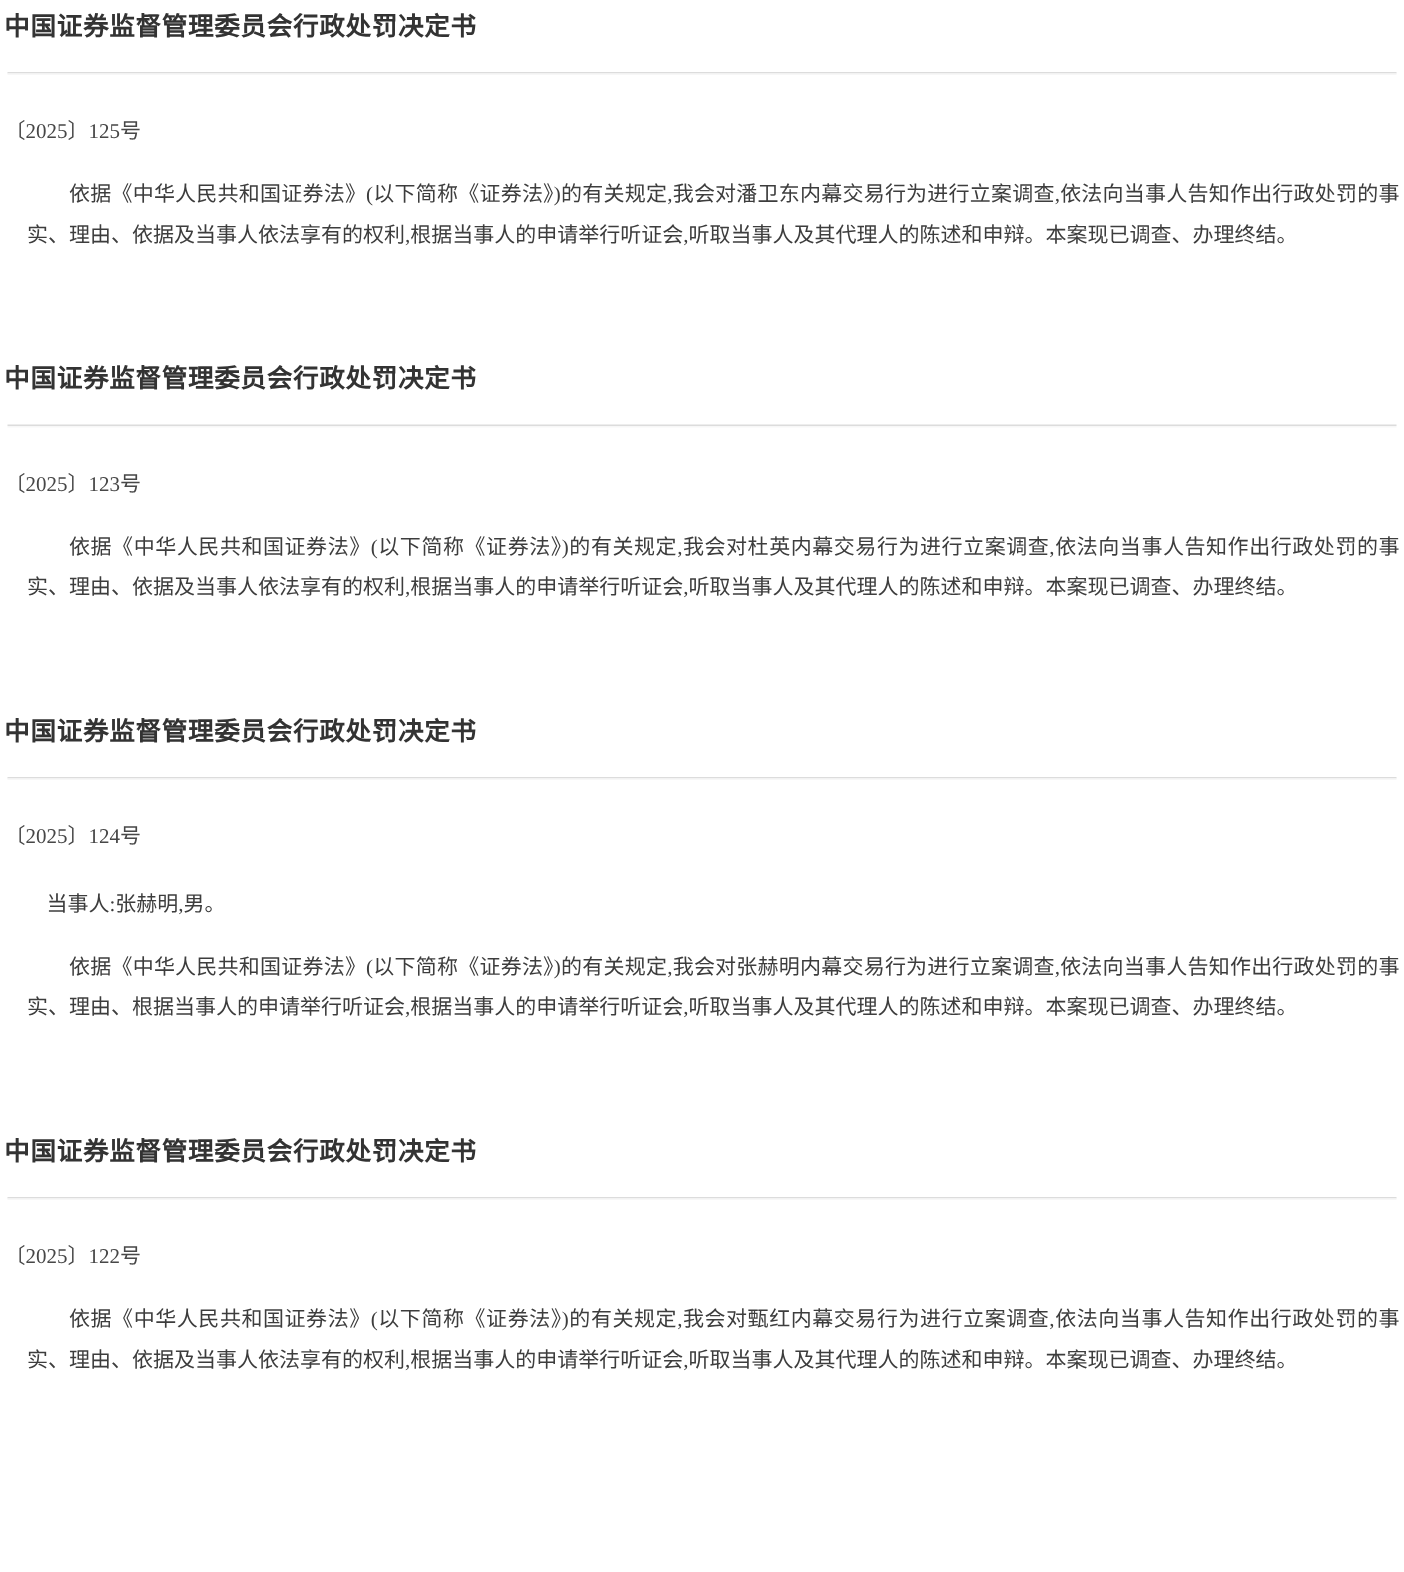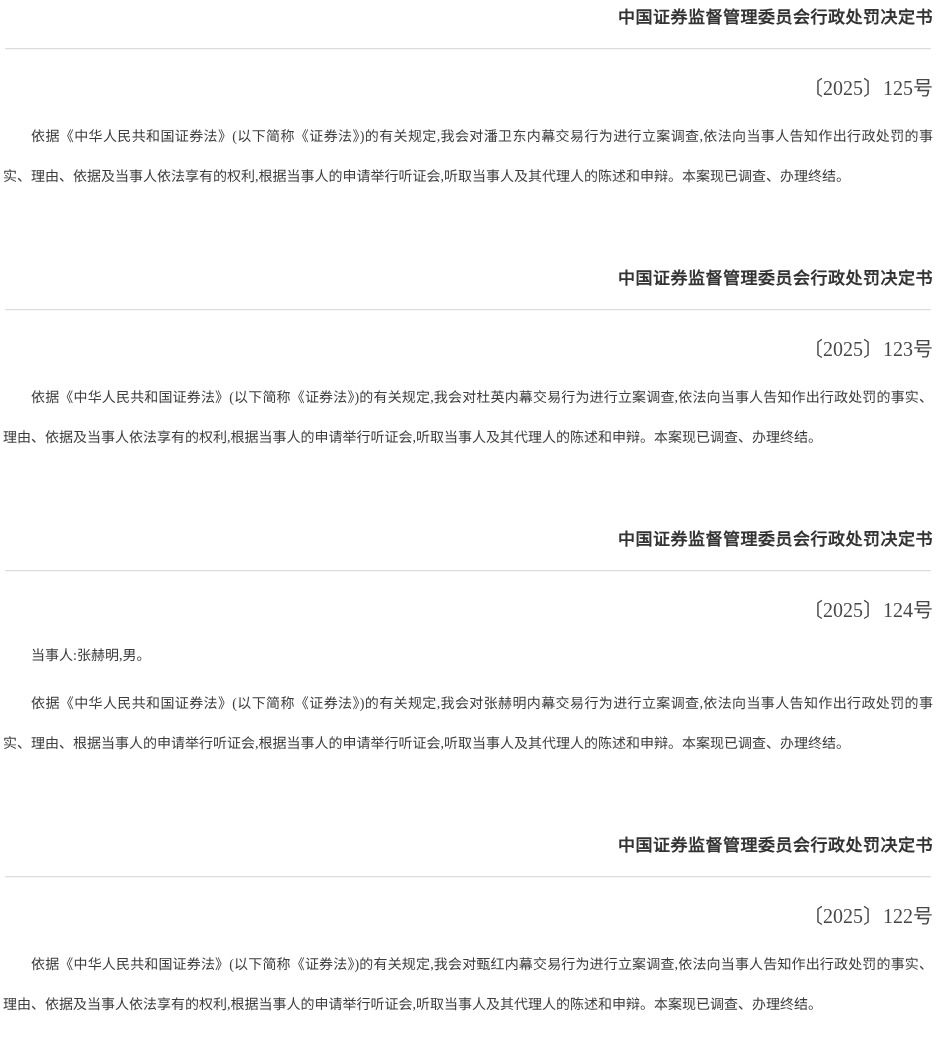--- a/index.html
+++ b/index.html
@@ -23,49 +23,49 @@
   section.decision:last-child {
     padding-bottom: 10px;
   }
   h1.sec-title {
     margin: 0;
     padding-top: 9px;
     font-family: "Liberation Sans", "DejaVu Sans", sans-serif;
     font-size: 17px;
     line-height: 18px;
     font-weight: 700;
-    text-align: right;
+    text-align: left;
     color: #333333;
     letter-spacing: 0.5px;
   }
   hr.title-divider {
     border: none;
     border-top: 1px solid #dcdcdc;
     border-bottom: 1px solid #f7f7f7;
     margin: 21px 2px 0 2px;
     height: 0;
   }
   p.doc-number {
     margin: 31px 0 0 0;
-    font-size: 20px;
+    font-size: 14px;
     line-height: 15px;
-    text-align: right;
+    text-align: left;
     color: #474747;
   }
   p.party-line {
     margin: 30px 0 0 0;
     font-size: 14px;
     line-height: 15px;
     text-indent: 2em;
     color: #3d3d3d;
   }
   p.body-para {
-    margin: 21px 0 0 0;
+    margin: 21px 0 0 15px;
     font-size: 14px;
-    line-height: 40px;
+    line-height: 27px;
     text-align: justify;
     text-indent: 2em;
     color: #3d3d3d;
     word-break: break-all;
   }
 </style>
 </head>
 <body>
 
 <main class="doc-page">

